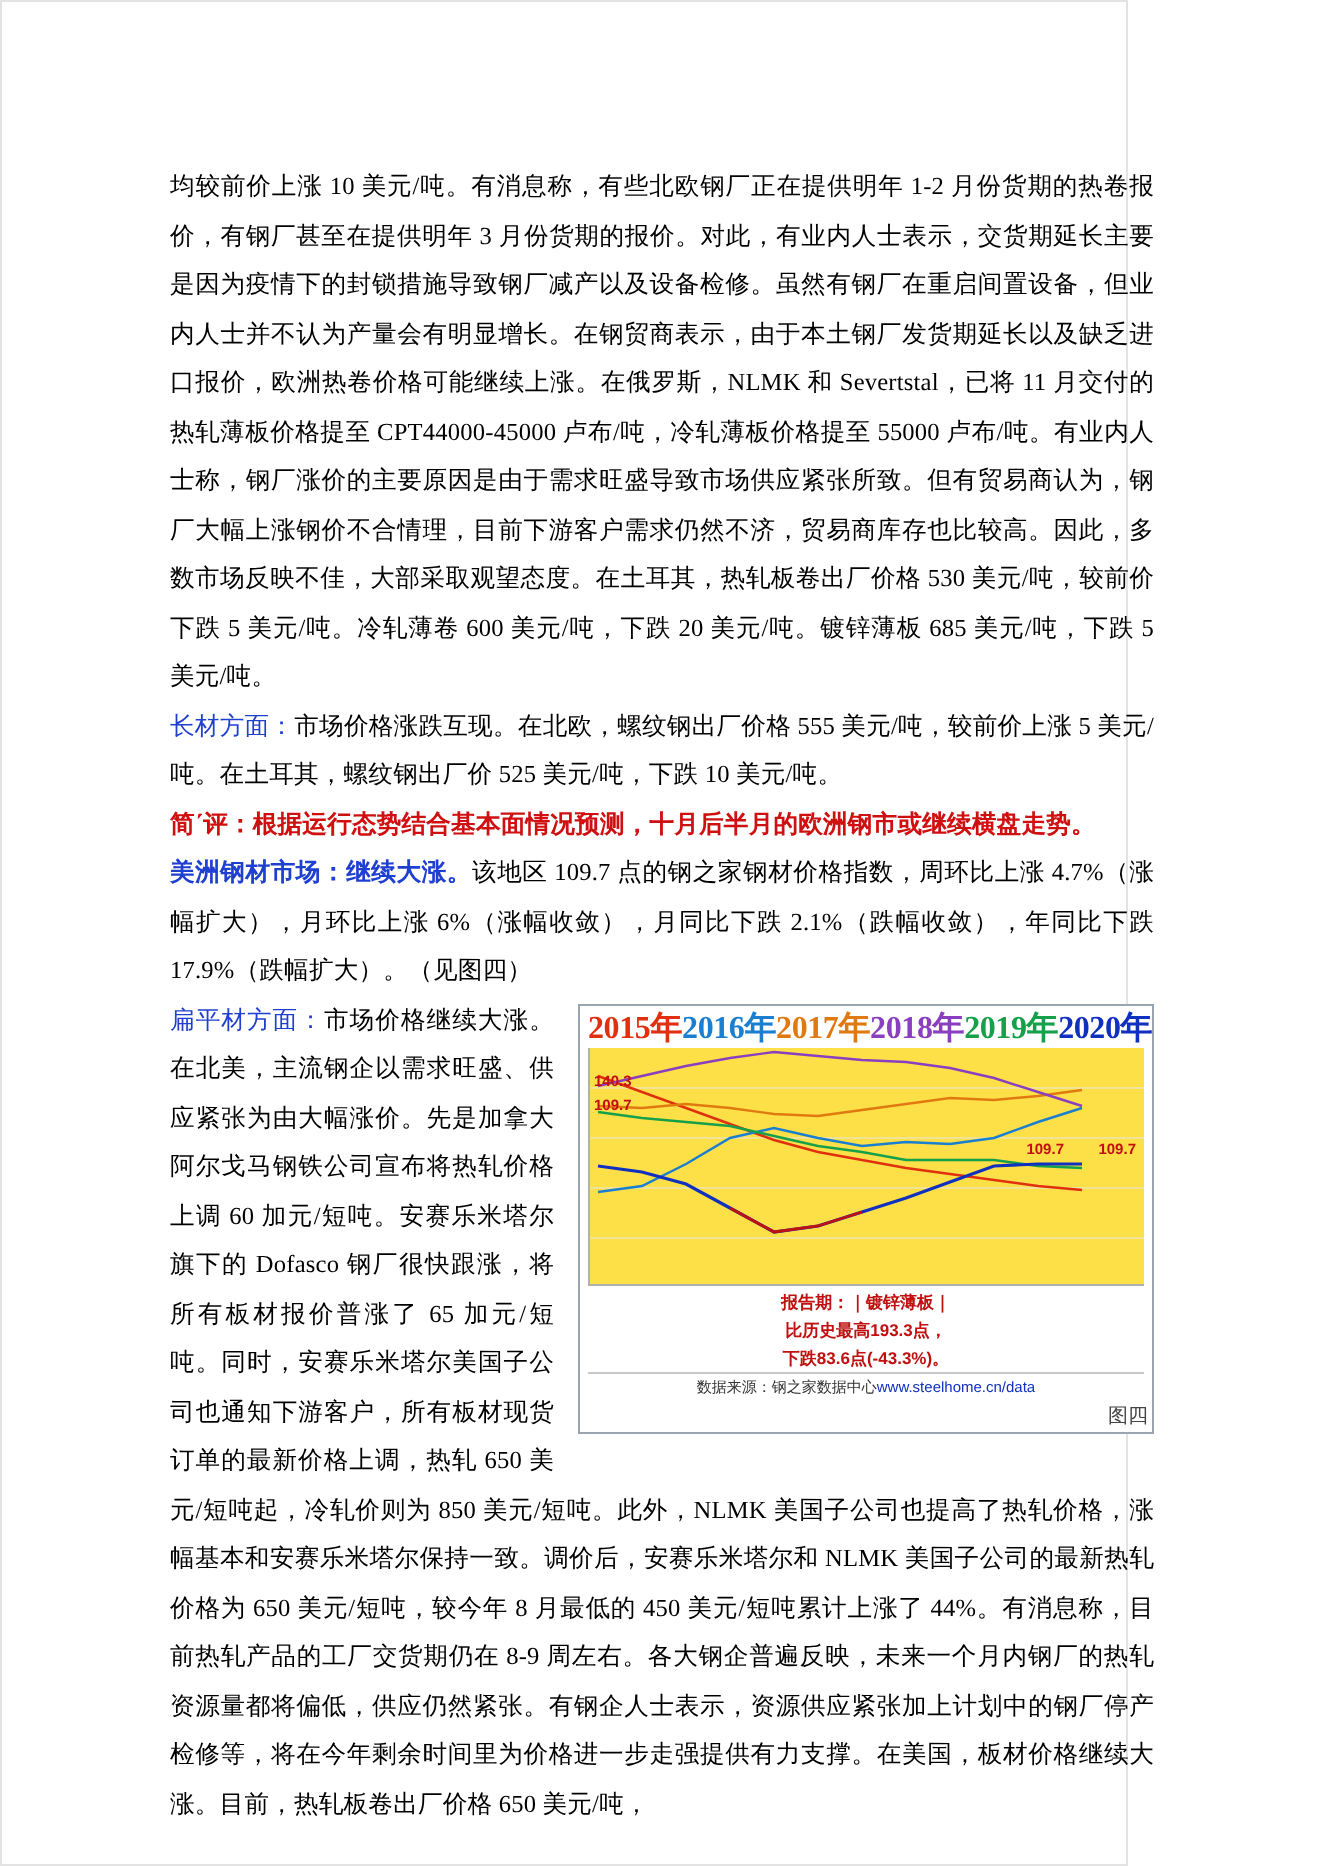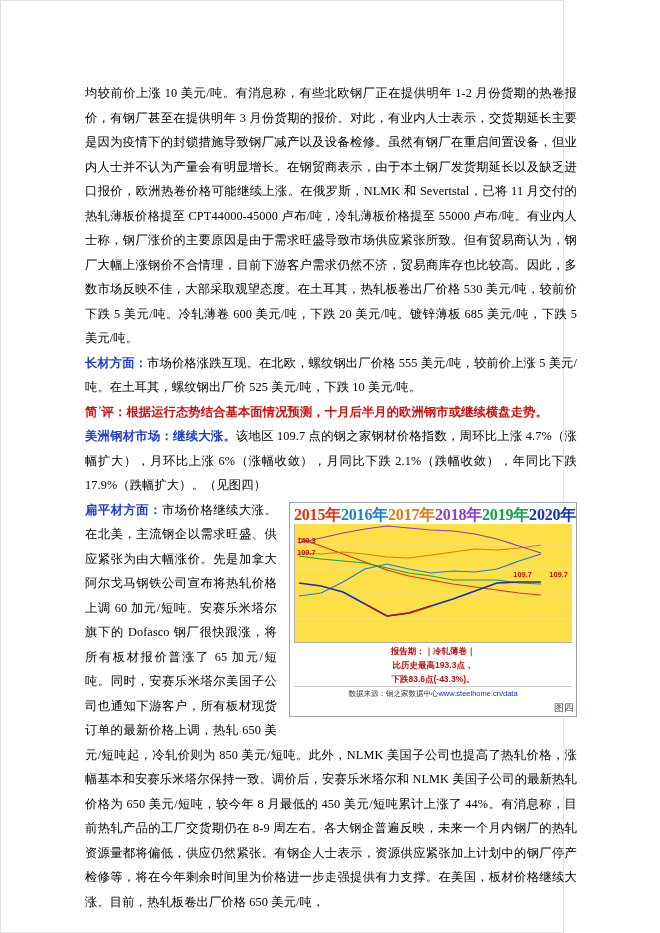--- a/index.html
+++ b/index.html
@@ -34,21 +34,21 @@
     margin: 0 0 0 0;
     font-size: 12.3px;
     line-height: 24.5px;
     text-align: justify;
     text-justify: inter-ideograph;
     letter-spacing: 0.1px;
   }
   .para-body { color: #000; }
   .label-blue {
     color: #1f3fd0;
-    font-weight: bold;
+    font-weight: normal;
   }
   .red-line {
     color: #d01010;
     font-weight: bold;
   }
   .blue-head {
     color: #1f3fd0;
     font-weight: bold;
   }
   .float-wrap {
@@ -178,21 +178,21 @@
               <polyline fill="none" stroke="#17a04a" stroke-width="1.2" points="4,32 26,35 48,37 70,39 92,44 114,49 136,52 158,56 180,56 202,56 224,59 246,60"></polyline>
               <polyline fill="none" stroke="#1030c0" stroke-width="1.6" points="4,59 26,62 48,68 70,80 92,92 114,89 136,82 158,75 180,67 202,59 224,58 246,58"></polyline>
               <polyline fill="none" stroke="#c01010" stroke-width="1.4" points="70,80 92,92 114,89 136,82"></polyline>
             </svg>
             <span class="lab lab-left1">140.3</span>
             <span class="lab lab-left2">109.7</span>
             <span class="lab lab-right1">109.7</span>
             <span class="lab lab-right2">109.7</span>
           </div>
 
-          <div class="fig-note">报告期：｜冷轧薄卷｜</div>
+          <div class="fig-note">报告期：｜镀锌薄板｜</div>
           <div class="fig-note">比历史最高193.3点，</div>
           <div class="fig-note">下跌83.6点(-43.3%)。</div>
 
           <div class="fig-foot">
             <span>数据来源：钢之家数据中心</span>
             <span class="fig-site">www.steelhome.cn/data</span>
           </div>
         </div>
         <div class="fig-caption">图四</div>
       </div>

